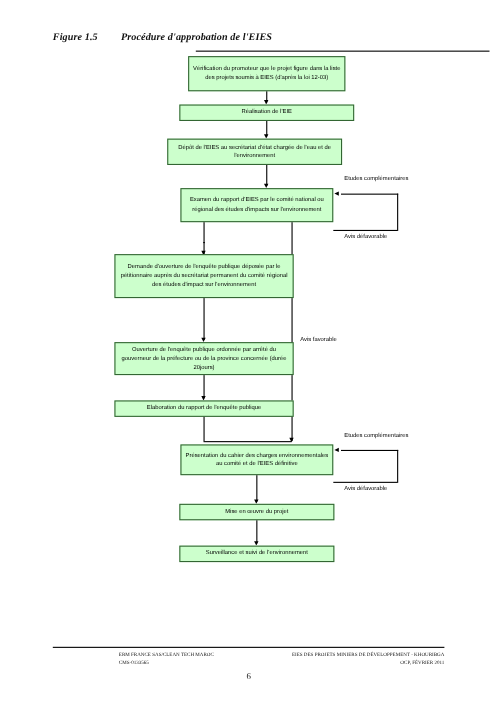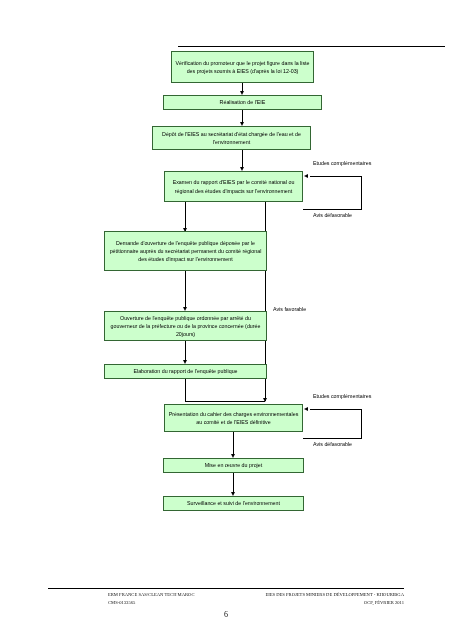--- a/index.html
+++ b/index.html
@@ -130,20 +130,23 @@
     font-family: "Liberation Serif", serif;
     font-size: 8px;
     color: #111;
   }
 </style>
 </head>
 <body>
 
 <div class="page">
 
+  <div class="caption">
+    <span class="caption-num">Figure 1.5</span><span class="caption-text">Procédure d'approbation de l'EIES</span>
+  </div>
   <div class="caption-rule"></div>
 
   <div class="box" style="left:171px; top:51px; width:143px; height:32px;">
     <span>Vérification du promoteur que le projet figure dans la liste des projets soumis à EIES (d'après la loi 12-03)</span>
   </div>
   <div class="vline" style="left:242px; top:83px; height:10px;"></div>
   <div class="arrow-down" style="left:240px; top:91px;"></div>
 
   <div class="box" style="left:163px; top:95px; width:159px; height:15px;">
     <span>Réalisation de l'EIE</span>

